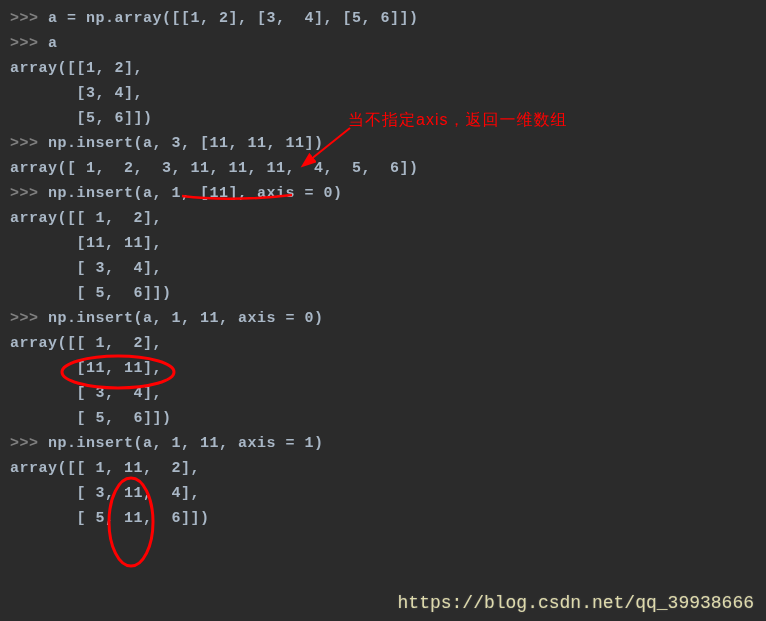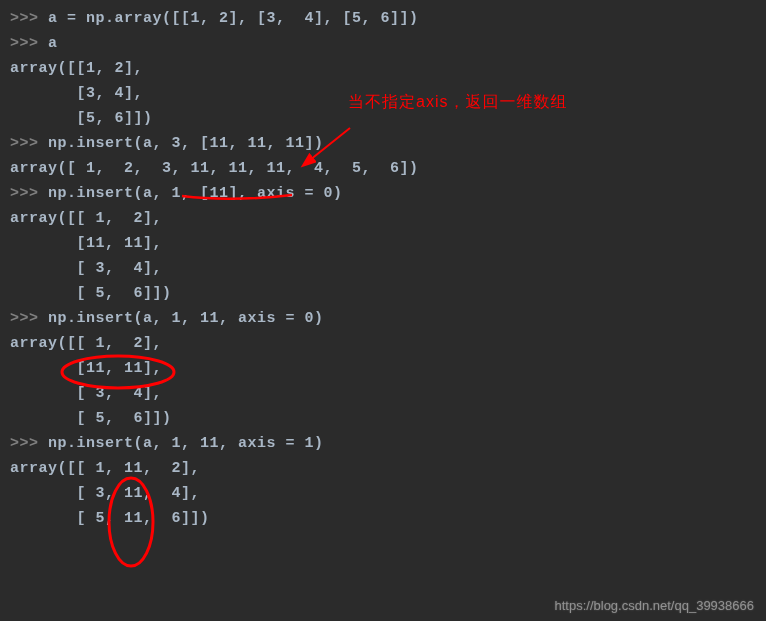--- a/index.html
+++ b/index.html
@@ -37,33 +37,33 @@
   svg.overlay {
     position: absolute;
     left: 0; top: 0;
     width: 766px; height: 621px;
     pointer-events: none;
   }
   .watermark {
     position: absolute;
     right: 12px;
     bottom: 8px;
-    color: #a3a3a3;
-    font-family: Liberation Sans, sans-serif;
-    font-size: 13px;
+    color: #fef9c3;
+    font-family: Liberation Mono, monospace;
+    font-size: 18px;
     opacity: 0.85;
     text-shadow: 0 0 2px rgba(255,255,255,0.3);
   }
 </style>
 </head>
 <body>
 
 <div class="terminal" id="term"><div><span class="prompt">&gt;&gt;&gt; </span><span class="code">a = np.array([[1, 2], [3,  4], [5, 6]])</span></div><div><span class="prompt">&gt;&gt;&gt; </span><span class="code">a</span></div><div><span class="prompt"></span><span class="code">array([[1, 2],</span></div><div><span class="prompt"></span><span class="code">       [3, 4],</span></div><div><span class="prompt"></span><span class="code">       [5, 6]])</span></div><div><span class="prompt">&gt;&gt;&gt; </span><span class="code">np.insert(a, 3, [11, 11, 11])</span></div><div><span class="prompt"></span><span class="code">array([ 1,  2,  3, 11, 11, 11,  4,  5,  6])</span></div><div><span class="prompt">&gt;&gt;&gt; </span><span class="code">np.insert(a, 1, [11], axis = 0)</span></div><div><span class="prompt"></span><span class="code">array([[ 1,  2],</span></div><div><span class="prompt"></span><span class="code">       [11, 11],</span></div><div><span class="prompt"></span><span class="code">       [ 3,  4],</span></div><div><span class="prompt"></span><span class="code">       [ 5,  6]])</span></div><div><span class="prompt">&gt;&gt;&gt; </span><span class="code">np.insert(a, 1, 11, axis = 0)</span></div><div><span class="prompt"></span><span class="code">array([[ 1,  2],</span></div><div><span class="prompt"></span><span class="code">       [11, 11],</span></div><div><span class="prompt"></span><span class="code">       [ 3,  4],</span></div><div><span class="prompt"></span><span class="code">       [ 5,  6]])</span></div><div><span class="prompt">&gt;&gt;&gt; </span><span class="code">np.insert(a, 1, 11, axis = 1)</span></div><div><span class="prompt"></span><span class="code">array([[ 1, 11,  2],</span></div><div><span class="prompt"></span><span class="code">       [ 3, 11,  4],</span></div><div><span class="prompt"></span><span class="code">       [ 5, 11,  6]])</span></div></div>
 
-<div class="annot" style="left:348px; top:92px;">当不指定axis，返回一维数组</div>
+<div class="annot" style="left:348px; top:110px;">当不指定axis，返回一维数组</div>
 
 <svg class="overlay">
 
   <defs>
     <marker id="ah" markerWidth="10" markerHeight="10" refX="2" refY="3" orient="auto">
       <path d="M0,0 L0,6 L8,3 z" fill="#ff0000"></path>
     </marker>
   </defs>
   <line x1="350" y1="128" x2="310" y2="160" stroke="#ff0000" stroke-width="2" marker-end="url(#ah)"></line>
 

